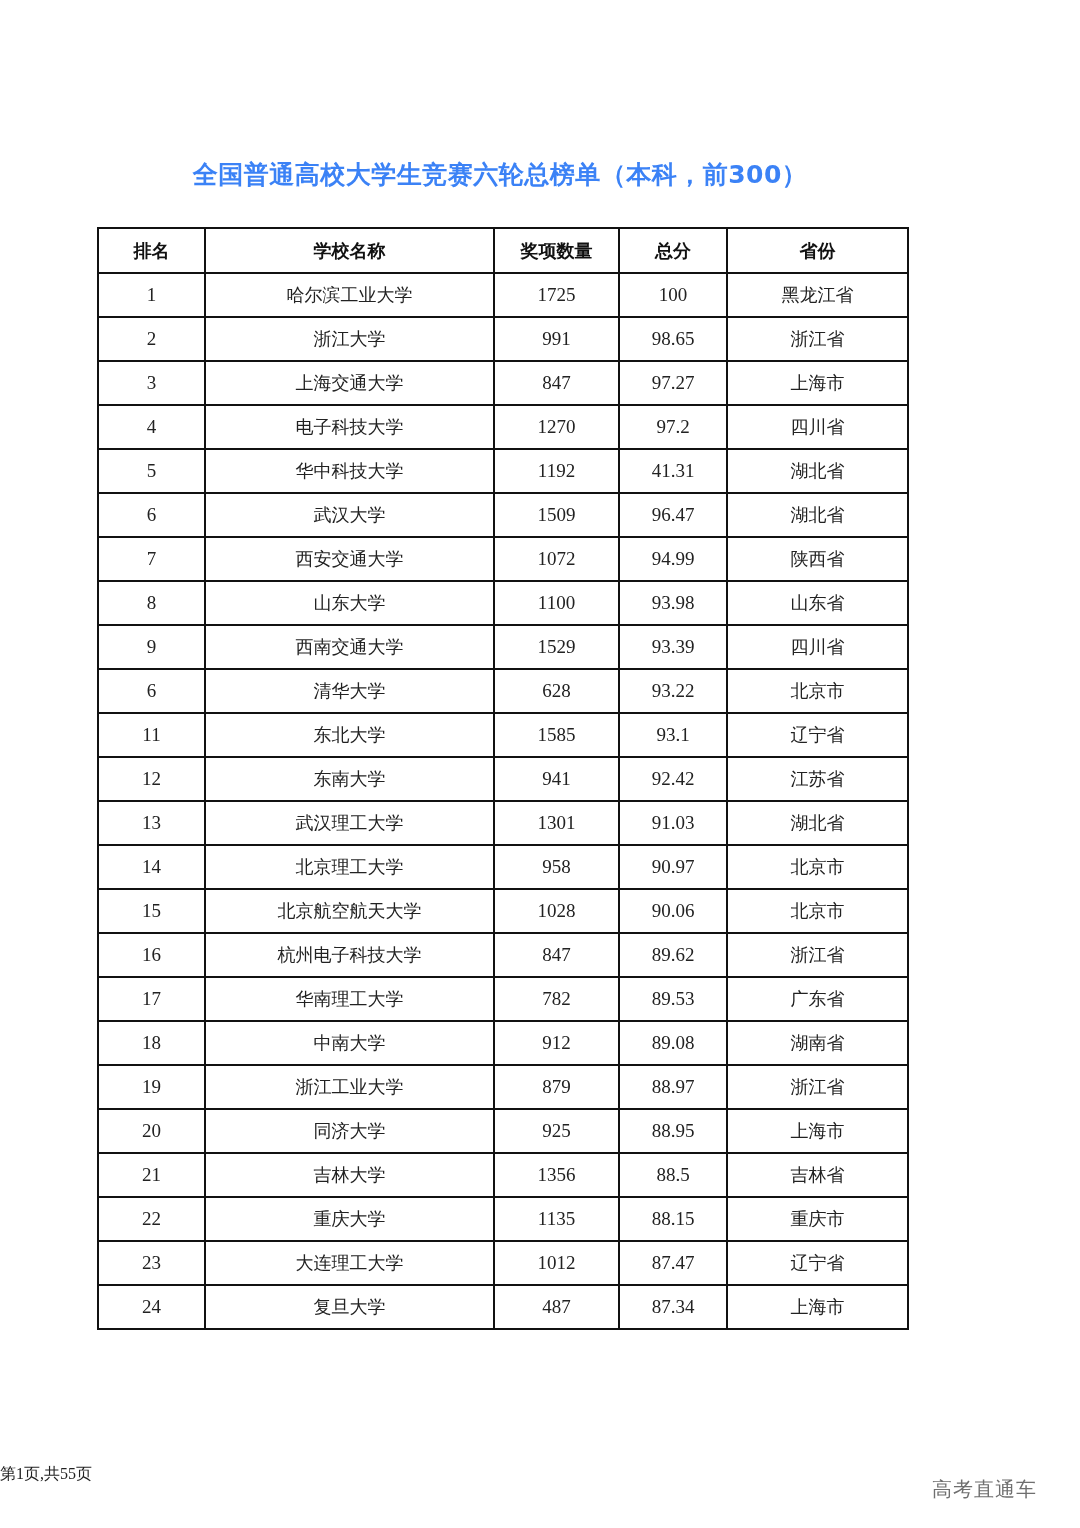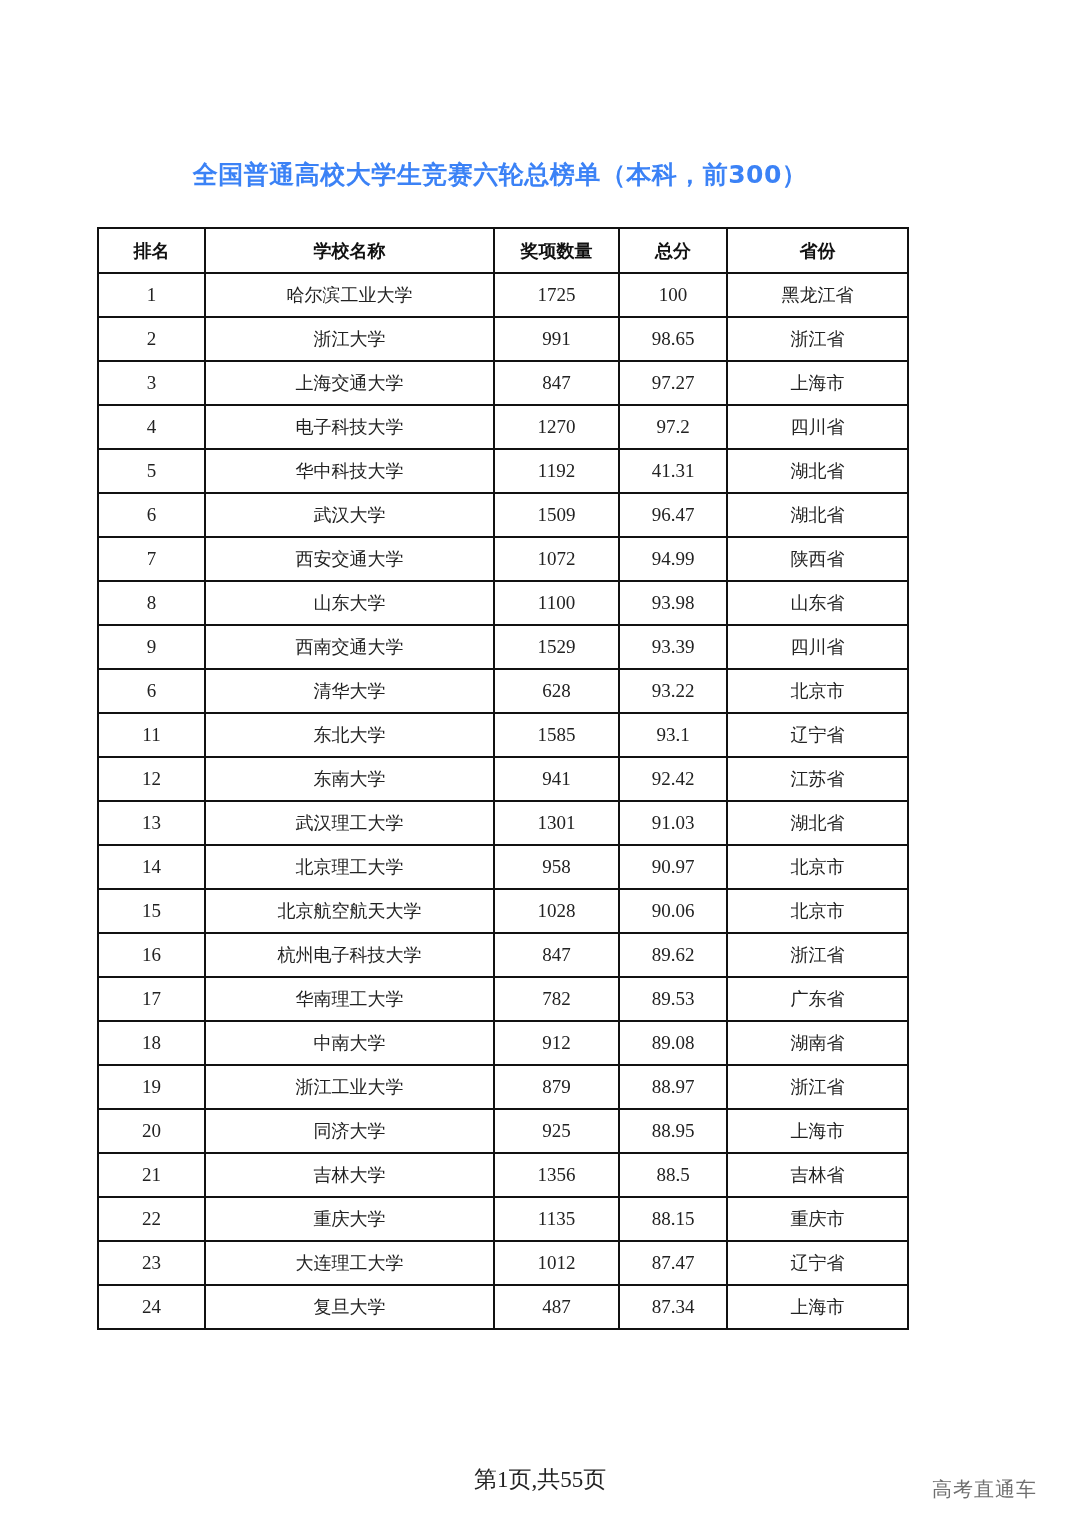--- a/index.html
+++ b/index.html
@@ -65,23 +65,23 @@
     }
     table.rank-table td.num {
       font-family: "Liberation Serif", "DejaVu Serif", serif;
       font-size: 19px;
     }
     .page-footer {
       position: absolute;
       left: 0;
       top: 1464px;
       width: 1080px;
-      text-align: center;
+      text-align: left;
       font-family: "Liberation Serif", "DejaVu Serif", serif;
-      font-size: 23px;
+      font-size: 16px;
       color: #222;
     }
     .watermark {
       position: absolute;
       right: 43px;
       top: 1476px;
       font-family: "DejaVu Sans", "Liberation Sans", sans-serif;
       font-size: 20px;
       color: #6f6f6f;
       letter-spacing: 1px;

